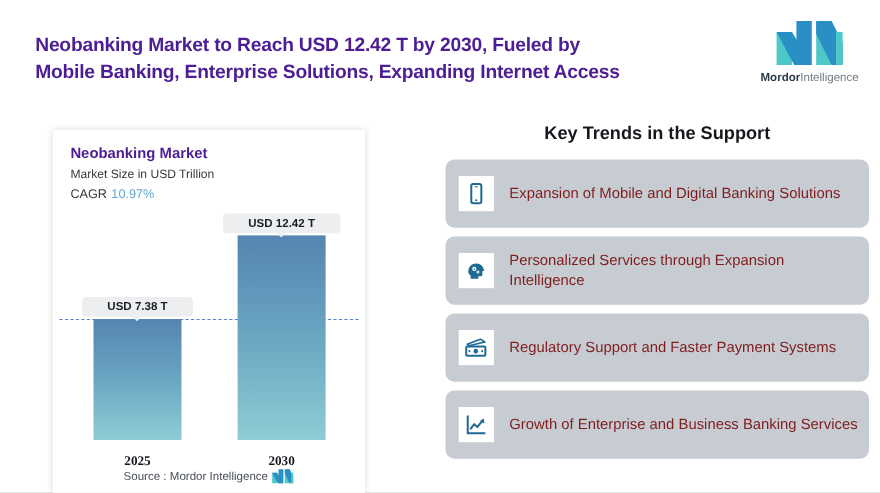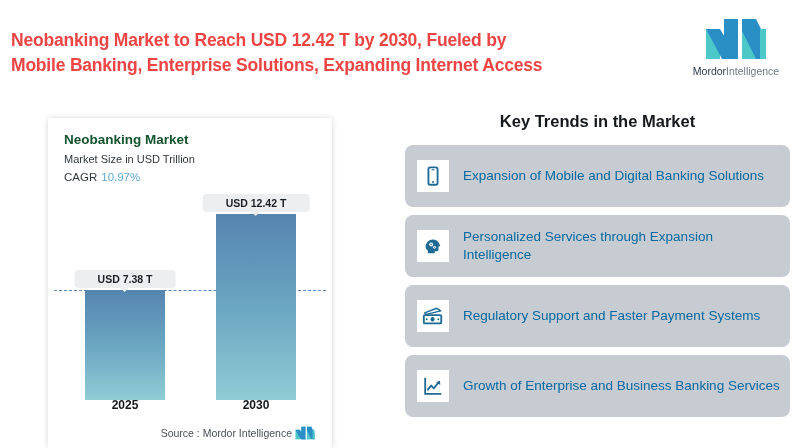--- a/index.html
+++ b/index.html
@@ -21,27 +21,27 @@
   }
 
   
   .header {
     position: absolute;
     left: 0; top: 0;
     width: 800px; height: 108px;
   }
   .headline {
     position: absolute;
-    left: 11px;
+    left: 32px;
     top: 28px;
     width: 640px;
     font-size: 17.5px;
     font-weight: bold;
     line-height: 1.42;
-    color: #ef4444;
+    color: #4c1d95;
     letter-spacing: -0.2px;
   }
   .headline .line { display: block; }
 
   .logo-box {
     position: absolute;
     right: 10px;
     top: 5px;
     width: 108px;
     height: 83px;
@@ -50,40 +50,40 @@
     flex-direction: column;
     align-items: center;
     justify-content: center;
   }
   .logo-mark { width: 64px; height: 44px; display: block; }
   .logo-text {
     margin-top: 4px;
     font-size: 10.5px;
     white-space: nowrap;
   }
-  .logo-text .b { font-weight: normal; color: #2b3a4a; }
+  .logo-text .b { font-weight: bold; color: #2b3a4a; }
   .logo-text .l { color: #6f7a86; }
 
   
   .chart-card {
     position: absolute;
     left: 48px;
     top: 118px;
     width: 284px;
     height: 330px;
     background: #ffffff;
     box-shadow: 0 0 6px rgba(0,0,0,0.16);
     overflow: hidden;
   }
   .chart-title {
     position: absolute;
     left: 16px; top: 14px;
     font-size: 13.5px;
     font-weight: bold;
-    color: #14532d;
+    color: #4c1d95;
   }
   .chart-sub {
     position: absolute;
     left: 16px; top: 35px;
     font-size: 11px;
     color: #33383d;
   }
   .chart-cagr {
     position: absolute;
     left: 16px; top: 53px;
@@ -133,42 +133,43 @@
     margin-left: -4px;
     border-left: 4px solid transparent;
     border-right: 4px solid transparent;
     border-top: 4px solid #eceef0;
   }
   .pill.p1 { left: 77px;  top: 72px; }
   .pill.p2 { left: 208px; top: -4px; }
 
   .xlabels {
     position: absolute;
-    left: 0; top: 280px;
+    left: 0; top: 294px;
     width: 284px;
     height: 20px;
+    font-family: Liberation Serif, serif;
   }
   .xlabel {
     position: absolute;
     transform: translateX(-50%);
     font-size: 12px;
     font-weight: bold;
     color: #15181c;
   }
   .xlabel.x1 { left: 77px; }
   .xlabel.x2 { left: 208px; }
 
   .source-row {
     position: absolute;
     left: 16px;
     right: 14px;
     top: 308px;
     display: flex;
     align-items: center;
-    justify-content: flex-end;
+    justify-content: center;
   }
   .source-text { font-size: 10.5px; color: #4a5058; }
   .mini-logo { width: 26px; height: 14px; display: block; }
 
   
   .trends {
     position: absolute;
     left: 405px;
     top: 112px;
     width: 385px;
@@ -195,21 +196,21 @@
     width: 32px; height: 32px;
     background: #ffffff;
     display: flex;
     align-items: center;
     justify-content: center;
     margin-right: 14px;
   }
   .trend-icon svg { display: block; }
   .trend-label {
     font-size: 13.5px;
-    color: #0369a1;
+    color: #7f1d1d;
     line-height: 1.32;
     padding-right: 8px;
   }
 </style>
 </head>
 <body>
 
 <div class="canvas">
 
   <div class="header">
@@ -260,21 +261,21 @@
         <polygon points="2,12 16,12 34,42 18,42" fill="#2a8fc4"></polygon>
         <polygon points="20,2 34,2 34,42 20,42" fill="#2a8fc4"></polygon>
         <polygon points="38,2 52,2 52,42 38,42" fill="#4cc8c8"></polygon>
         <polygon points="38,2 52,2 62,22 62,42 52,42 38,14" fill="#2a8fc4"></polygon>
         <polygon points="56,12 62,12 62,42 56,42" fill="#4cc8c8"></polygon>
       </svg>
     </div>
   </div>
 
   <div class="trends">
-    <div class="trends-title">Key Trends in the Market</div>
+    <div class="trends-title">Key Trends in the Support</div>
 
     <div class="trend-card">
       <span class="trend-icon">
         <svg width="22" height="22" viewBox="0 0 24 24">
           <rect x="7" y="2.5" width="10" height="19" rx="2" fill="none" stroke="#1f6a92" stroke-width="2"></rect>
           <line x1="10.5" y1="5.2" x2="13.5" y2="5.2" stroke="#1f6a92" stroke-width="1.2"></line>
           <circle cx="12" cy="18.6" r="1.1" fill="#1f6a92"></circle>
         </svg>
       </span>
       <span class="trend-label">Expansion of Mobile and Digital Banking Solutions</span>

